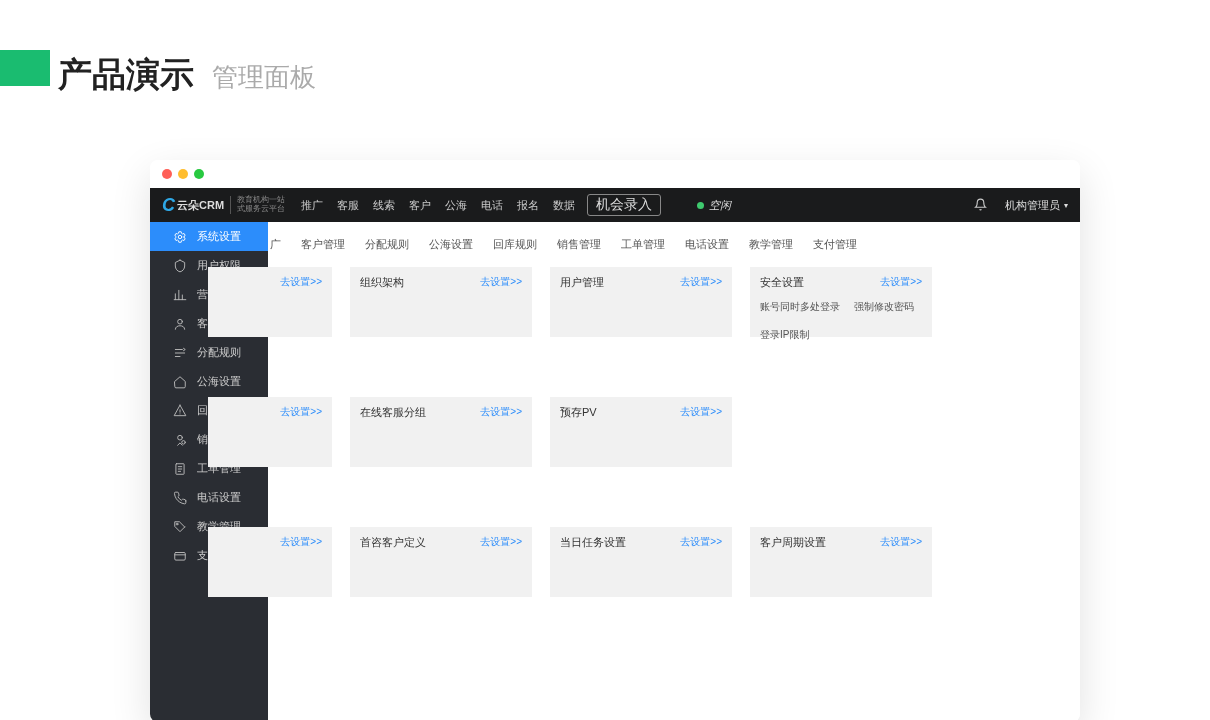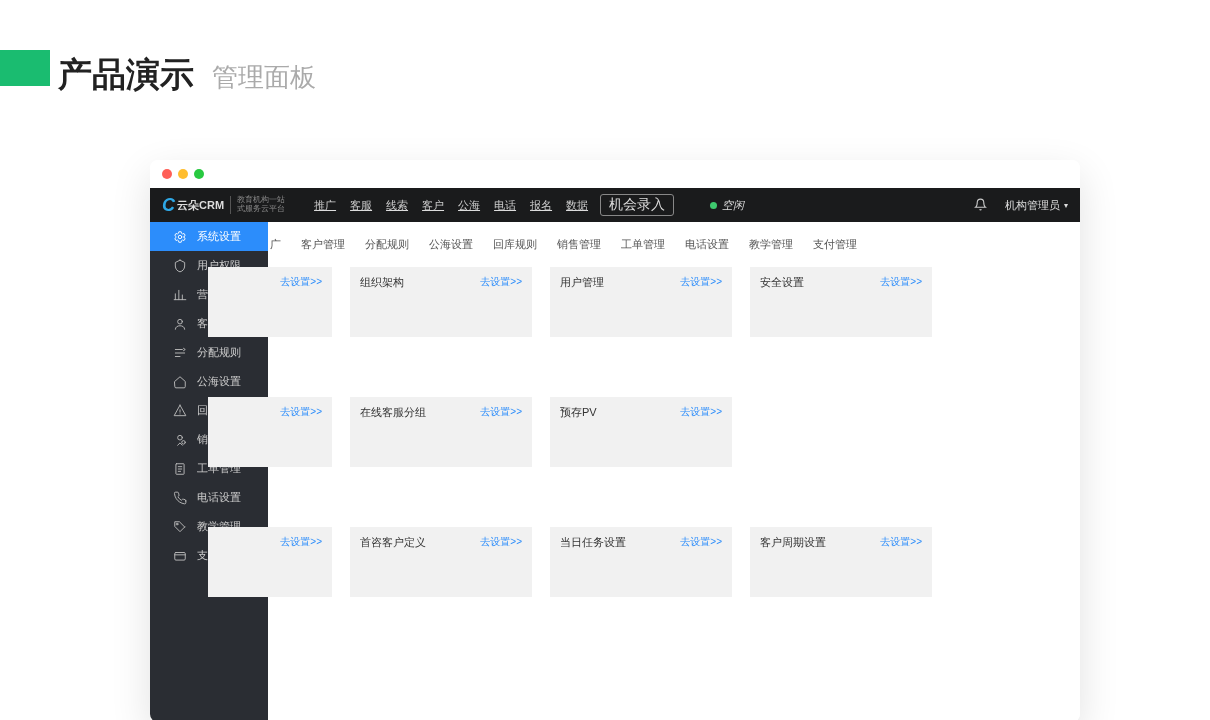--- a/index.html
+++ b/index.html
@@ -80,21 +80,21 @@
   margin-left: 2px;
 }
 .logo-desc {
   font-size: 8px;
   color: #888;
   border-left: 1px solid #555;
   margin-left: 6px;
   padding-left: 6px;
   line-height: 1.1;
 }
-.top-nav { display: flex; gap: 14px; margin-left: 19px; text-decoration: underline; }
+.top-nav { display: flex; gap: 14px; margin-left: 6px; }
 .top-nav span { cursor: pointer; color:#ccc; }
 .record-btn {
   border: 1px solid #888;
   border-radius: 3px;
   padding: 1px 8px;
   margin-left: 12px;
   font-size: 14px;
 }
 .status { display: flex; align-items: center; margin-left: 36px; gap:5px;font-style:italic;}
 .status-dot { width: 7px; height: 7px; border-radius: 50%; background: #3ec96e; }
@@ -350,20 +350,25 @@
               <div class="card-head">
                 <span>用户管理</span>
                 <span class="card-link">去设置&gt;&gt;</span>
               </div>
             </div>
             <div class="card">
               <div class="card-head">
                 <span>安全设置</span>
                 <span class="card-link">去设置&gt;&gt;</span>
               </div>
+              <div class="card-body">
+                <span>账号同时多处登录</span>
+                <span>强制修改密码</span>
+                <span>登录IP限制</span>
+              </div>
             </div>
           </div>
           <div class="section-gap"></div>
           <div class="row-wrap">
             <div class="card first-col">
               <div class="card-head">
                 <span></span>
                 <span class="card-link">去设置&gt;&gt;</span>
               </div>
             </div>

